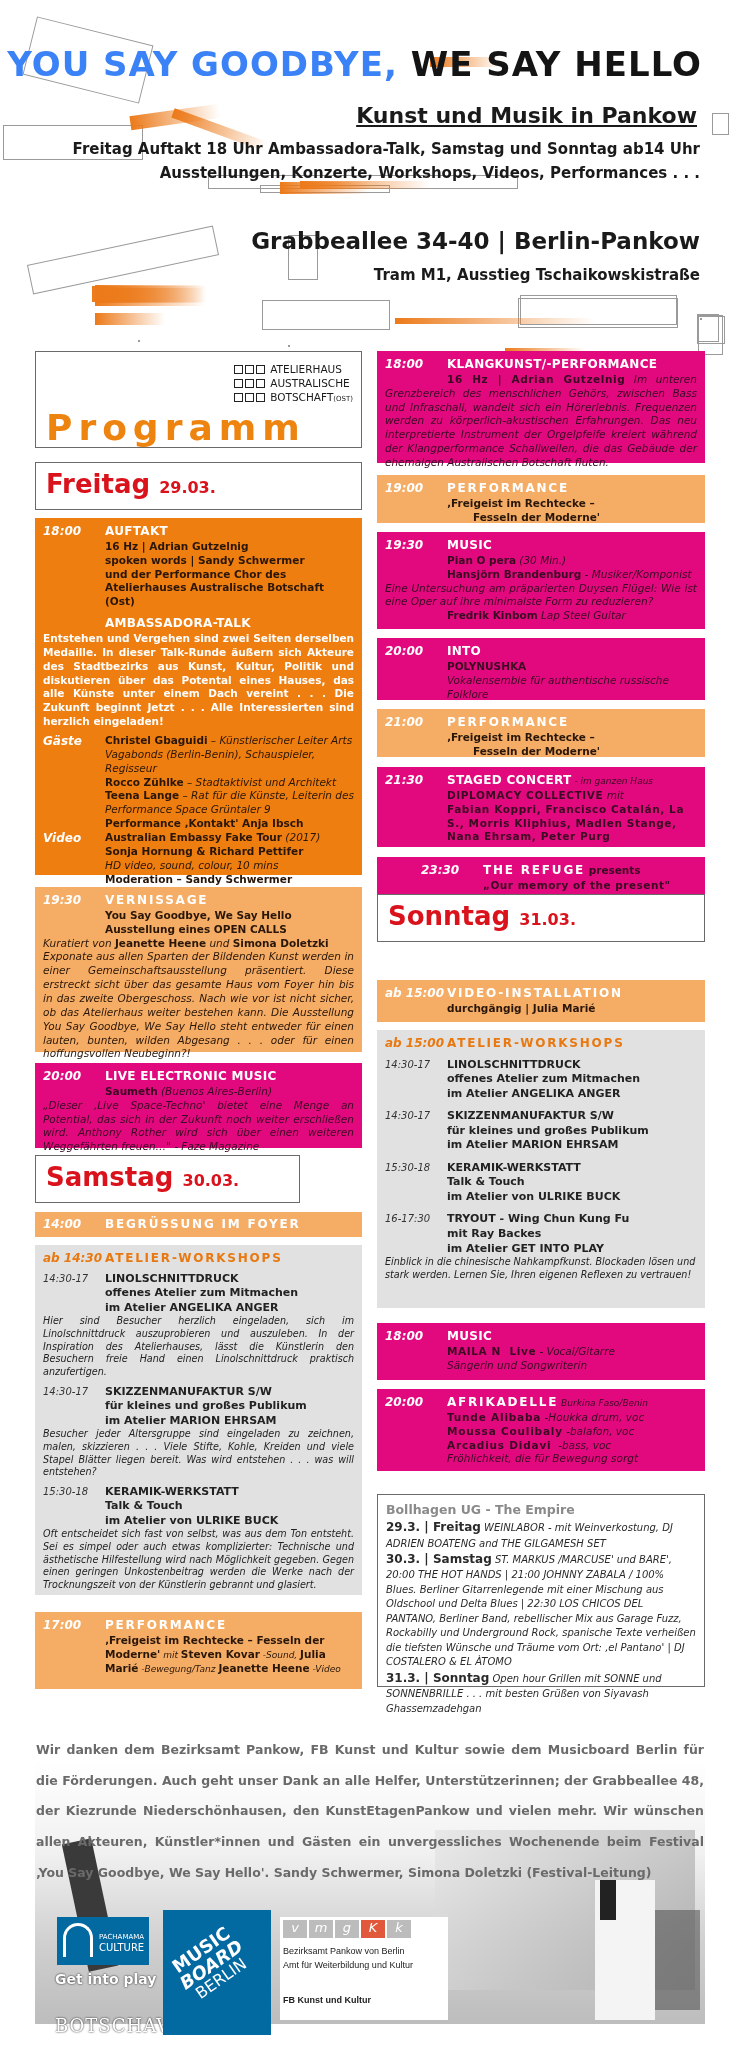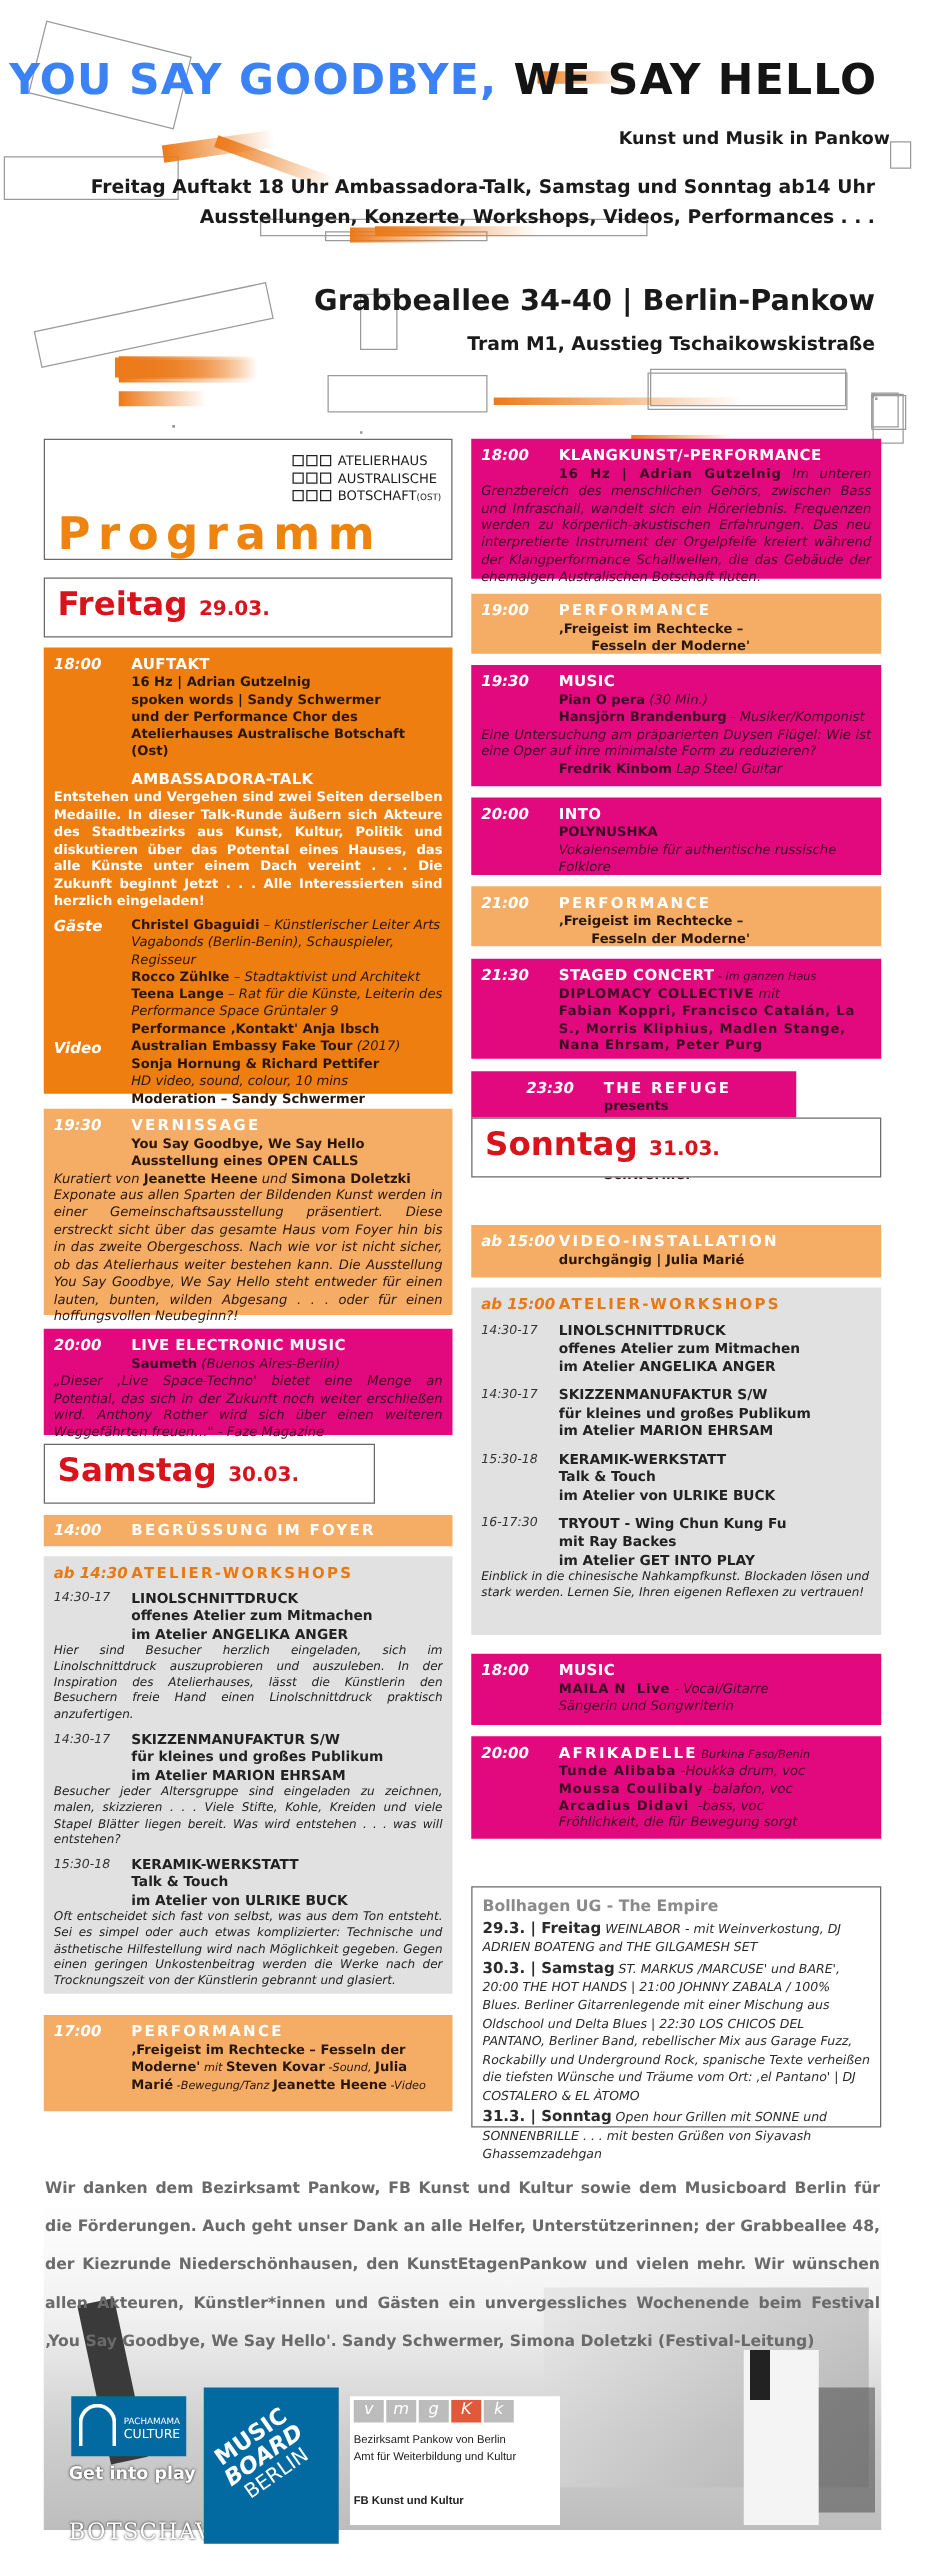--- a/index.html
+++ b/index.html
@@ -6,31 +6,31 @@
   html, body { width: 740px; background: #ffffff; }
   body { font-family: "DejaVu Sans", sans-serif; color: #2a1a1a; position: relative; height: 2045px; overflow: hidden; }
   .deco-box { position: absolute; border: 1px solid #9a9a9a; }
   .deco-or { position: absolute; background: linear-gradient(90deg, #ec7a1a, rgba(236,122,26,0)); }
 
   
   .header { position: absolute; left: 0; top: 0; width: 740px; height: 340px; }
   .h-title { position: absolute; right: 38px; top: 44px; font-family: "DejaVu Sans", sans-serif; font-weight: bold; font-size: 34px; letter-spacing: 1px; white-space: nowrap; }
   .h-title .grey { color: #3b82f6; }
   .h-title .black { color: #141414; }
-  .h-sub { position: absolute; right: 28px; top: 103px; font-weight: bold; font-size: 14px; color: #1a1a1a; white-space: nowrap; }
+  .h-sub { position: absolute; right: 43px; top: 103px; font-weight: bold; font-size: 22px; color: #1a1a1a; white-space: nowrap; text-decoration: underline; }
   .h-line { position: absolute; right: 40px; font-weight: bold; font-size: 15px; color: #1a1a1a; white-space: nowrap; }
   .h-addr { position: absolute; right: 40px; top: 228px; font-weight: bold; font-size: 23px; color: #1a1a1a; white-space: nowrap; }
   .h-tram { position: absolute; right: 40px; top: 266px; font-weight: bold; font-size: 15px; color: #1a1a1a; white-space: nowrap; }
 
   .box { position: absolute; padding: 6px 8px; font-size: 10.5px; line-height: 1.32; }
   .or  { background: #ee7e10; color: #2a1608; }
   .lo  { background: #f5ad66; color: #2a1608; }
   .pk  { background: #e2097f; color: #3a0a22; }
   .gr  { background: #e1e1e1; color: #222; }
-  .wh  { background: #fff; border: 1.5px solid #6a6a6a; margin-top: 15px; }
+  .wh  { background: #fff; border: 1.5px solid #6a6a6a; }
 
   .row { display: flex; }
   .t { width: 62px; flex: none; font-style: italic; font-weight: bold; font-size: 12px; color: #fff; }
   .tg { width: 62px; flex: none; font-style: italic; font-size: 10px; color: #333; }
   .c { flex: 1; }
   .hd { font-weight: bold; font-size: 12px; color: #fff; letter-spacing: 0.3px; }
   .hd.sp { letter-spacing: 1.8px; }
   .b { font-weight: bold; }
   .i { font-style: italic; }
   .full { font-style: italic; text-align: justify; }
@@ -354,21 +354,21 @@
   <div class="row">
     <div class="t">21:30</div>
     <div class="c">
       <div><span class="hd">STAGED CONCERT</span><span class="i" style="font-size:9px;"> - im ganzen Haus</span></div>
       <div><span class="b" style="letter-spacing:0.6px;">DIPLOMACY COLLECTIVE</span><span class="i"> mit</span></div>
       <div class="b" style="letter-spacing:0.6px;">Fabian Koppri, Francisco Catalán, La S., Morris Kliphius, Madlen Stange, Nana Ehrsam, Peter Purg</div>
     </div>
   </div>
 </div>
 
-<div class="box pk" style="left:377px;top:857px;width:260px;height:55px;padding-left:44px;">
+<div class="box pk" style="left:377px;top:857px;width:328px;height:55px;padding-left:44px;">
   <div class="row">
     <div class="t">23:30</div>
     <div class="c">
       <div><span class="hd sp">THE REFUGE</span><span class="b"> presents</span></div>
       <div class="b" style="letter-spacing:0.5px;">„Our memory of the present" feat.</div>
       <div class="b" style="letter-spacing:0.5px;">Mairimasil and Sandy Schwermer</div>
     </div>
   </div>
 </div>
 

